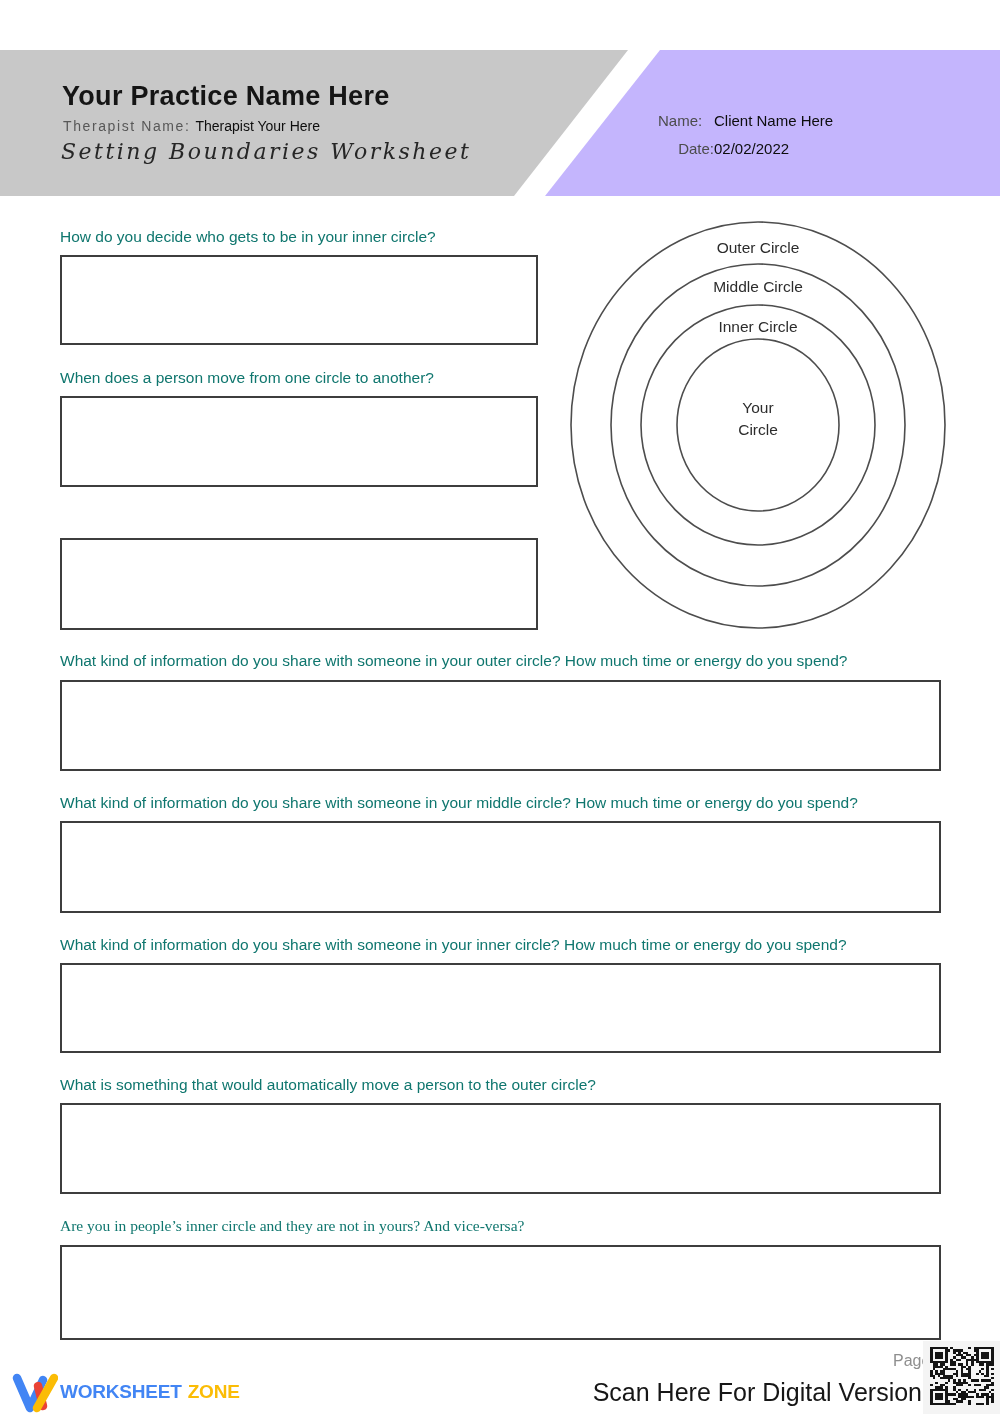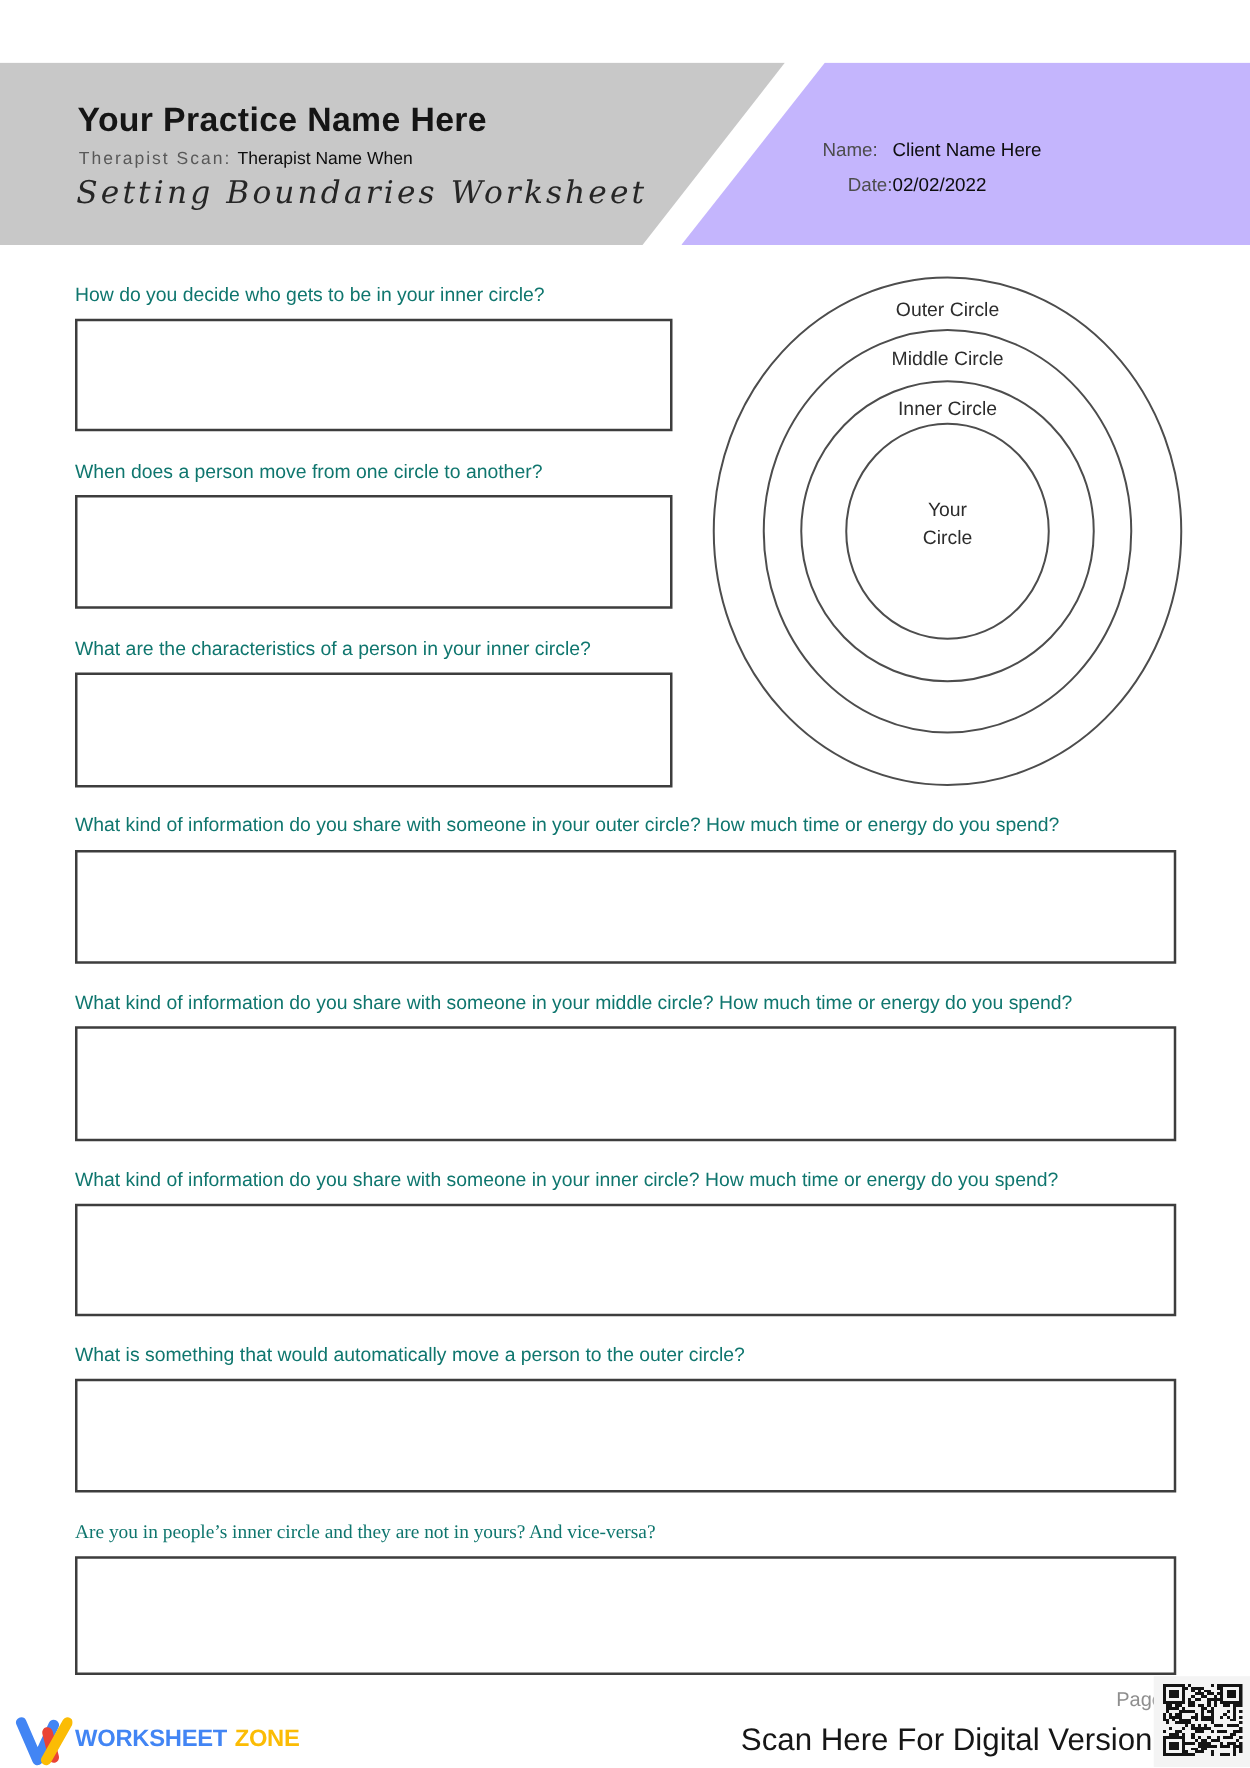--- a/index.html
+++ b/index.html
@@ -22,21 +22,21 @@
   .practice {
     position:absolute; left:62px; top:31px;
     font-size:27px; font-weight:bold; color:#151515; letter-spacing:0.3px;
   }
   .therapist-line { position:absolute; left:63px; top:68px; font-size:14px; white-space:nowrap; }
   .t-label { color:#585858; letter-spacing:1.6px; }
   .t-value { color:#0e0e0e; margin-left:5px; letter-spacing:0; }
   .script-title {
     position:absolute; left:61px; top:89px;
     font-family:"DejaVu Serif", serif; font-style:italic;
-    font-size:25px; color:#262626; letter-spacing:2.5px; white-space:nowrap;
+    font-size:22px; color:#262626; letter-spacing:2.5px; white-space:nowrap;
   }
   .field-row { position:absolute; left:113px; font-size:15px; white-space:nowrap; }
   .row-name { top:62px; }
   .row-date { top:90px;text-align:right; }
   .f-label { color:#4c4c4c; display:inline-block; width:56px; }
   .f-value { color:#0d0d0d; }
 
   
   .q-label { position:absolute; font-size:15.5px; color:#0f766e; white-space:nowrap; }
   .q-box {
@@ -59,41 +59,40 @@
   .qr-wrap svg { position:absolute; left:7px; top:6px; }
 </style>
 </head>
 <body>
 
 <div class="page">
 
   <div class="hdr-left">
     <div class="practice">Your Practice Name Here</div>
     <div class="therapist-line">
-      <span class="t-label">Therapist Scan:</span><span class="t-value">Therapist Name When</span>
+      <span class="t-label">Therapist Name:</span><span class="t-value">Therapist Your Here</span>
     </div>
     <div class="script-title">Setting Boundaries Worksheet</div>
   </div>
 
   <div class="hdr-right">
     <div class="field-row row-name">
       <span class="f-label">Name:</span><span class="f-value">Client Name Here</span>
     </div>
     <div class="field-row row-date">
       <span class="f-label">Date:</span><span class="f-value">02/02/2022</span>
     </div>
   </div>
 
   <div class="q-label" style="left:60px; top:228px;">How do you decide who gets to be in your inner circle?</div>
   <div class="q-box" style="left:60px; top:255px; width:478px; height:90px;"></div>
 
   <div class="q-label" style="left:60px; top:369px;">When does a person move from one circle to another?</div>
   <div class="q-box" style="left:60px; top:396px; width:478px; height:91px;"></div>
 
-  <div class="q-label" style="left:60px; top:511px;">What are the characteristics of a person in your inner circle?</div>
   <div class="q-box" style="left:60px; top:538px; width:478px; height:92px;"></div>
 
   <div class="q-label" style="left:60px; top:652px;">What kind of information do you share with someone in your outer circle? How much time or energy do you spend?</div>
   <div class="q-box" style="left:60px; top:680px; width:881px; height:91px;"></div>
 
   <div class="q-label" style="left:60px; top:794px;">What kind of information do you share with someone in your middle circle? How much time or energy do you spend?</div>
   <div class="q-box" style="left:60px; top:821px; width:881px; height:92px;"></div>
 
   <div class="q-label" style="left:60px; top:936px;">What kind of information do you share with someone in your inner circle? How much time or energy do you spend?</div>
   <div class="q-box" style="left:60px; top:963px; width:881px; height:90px;"></div>

